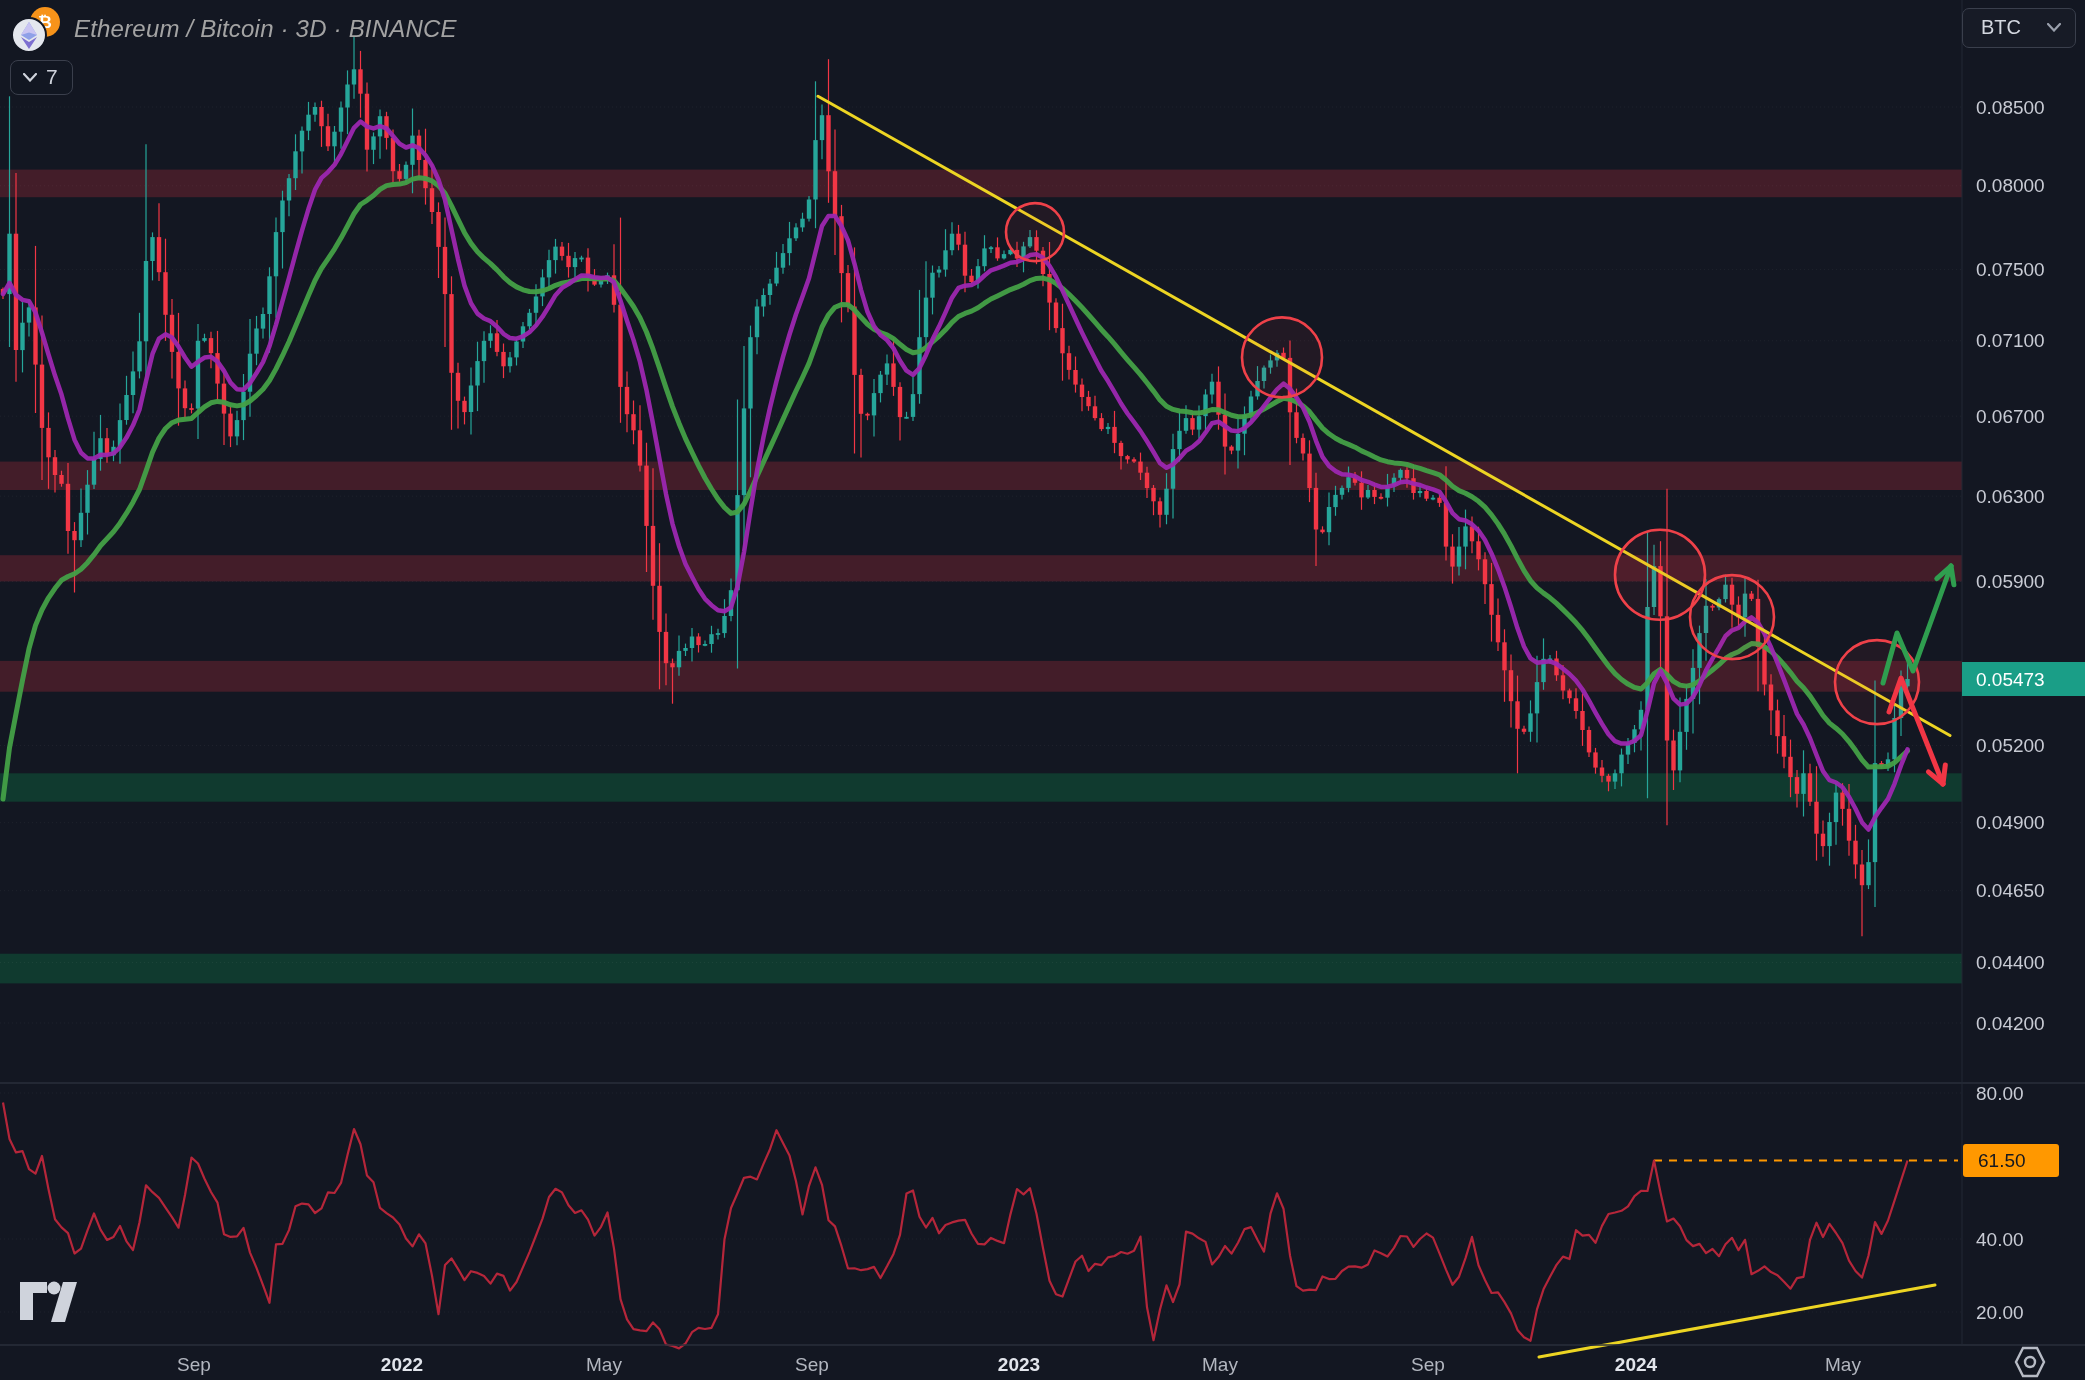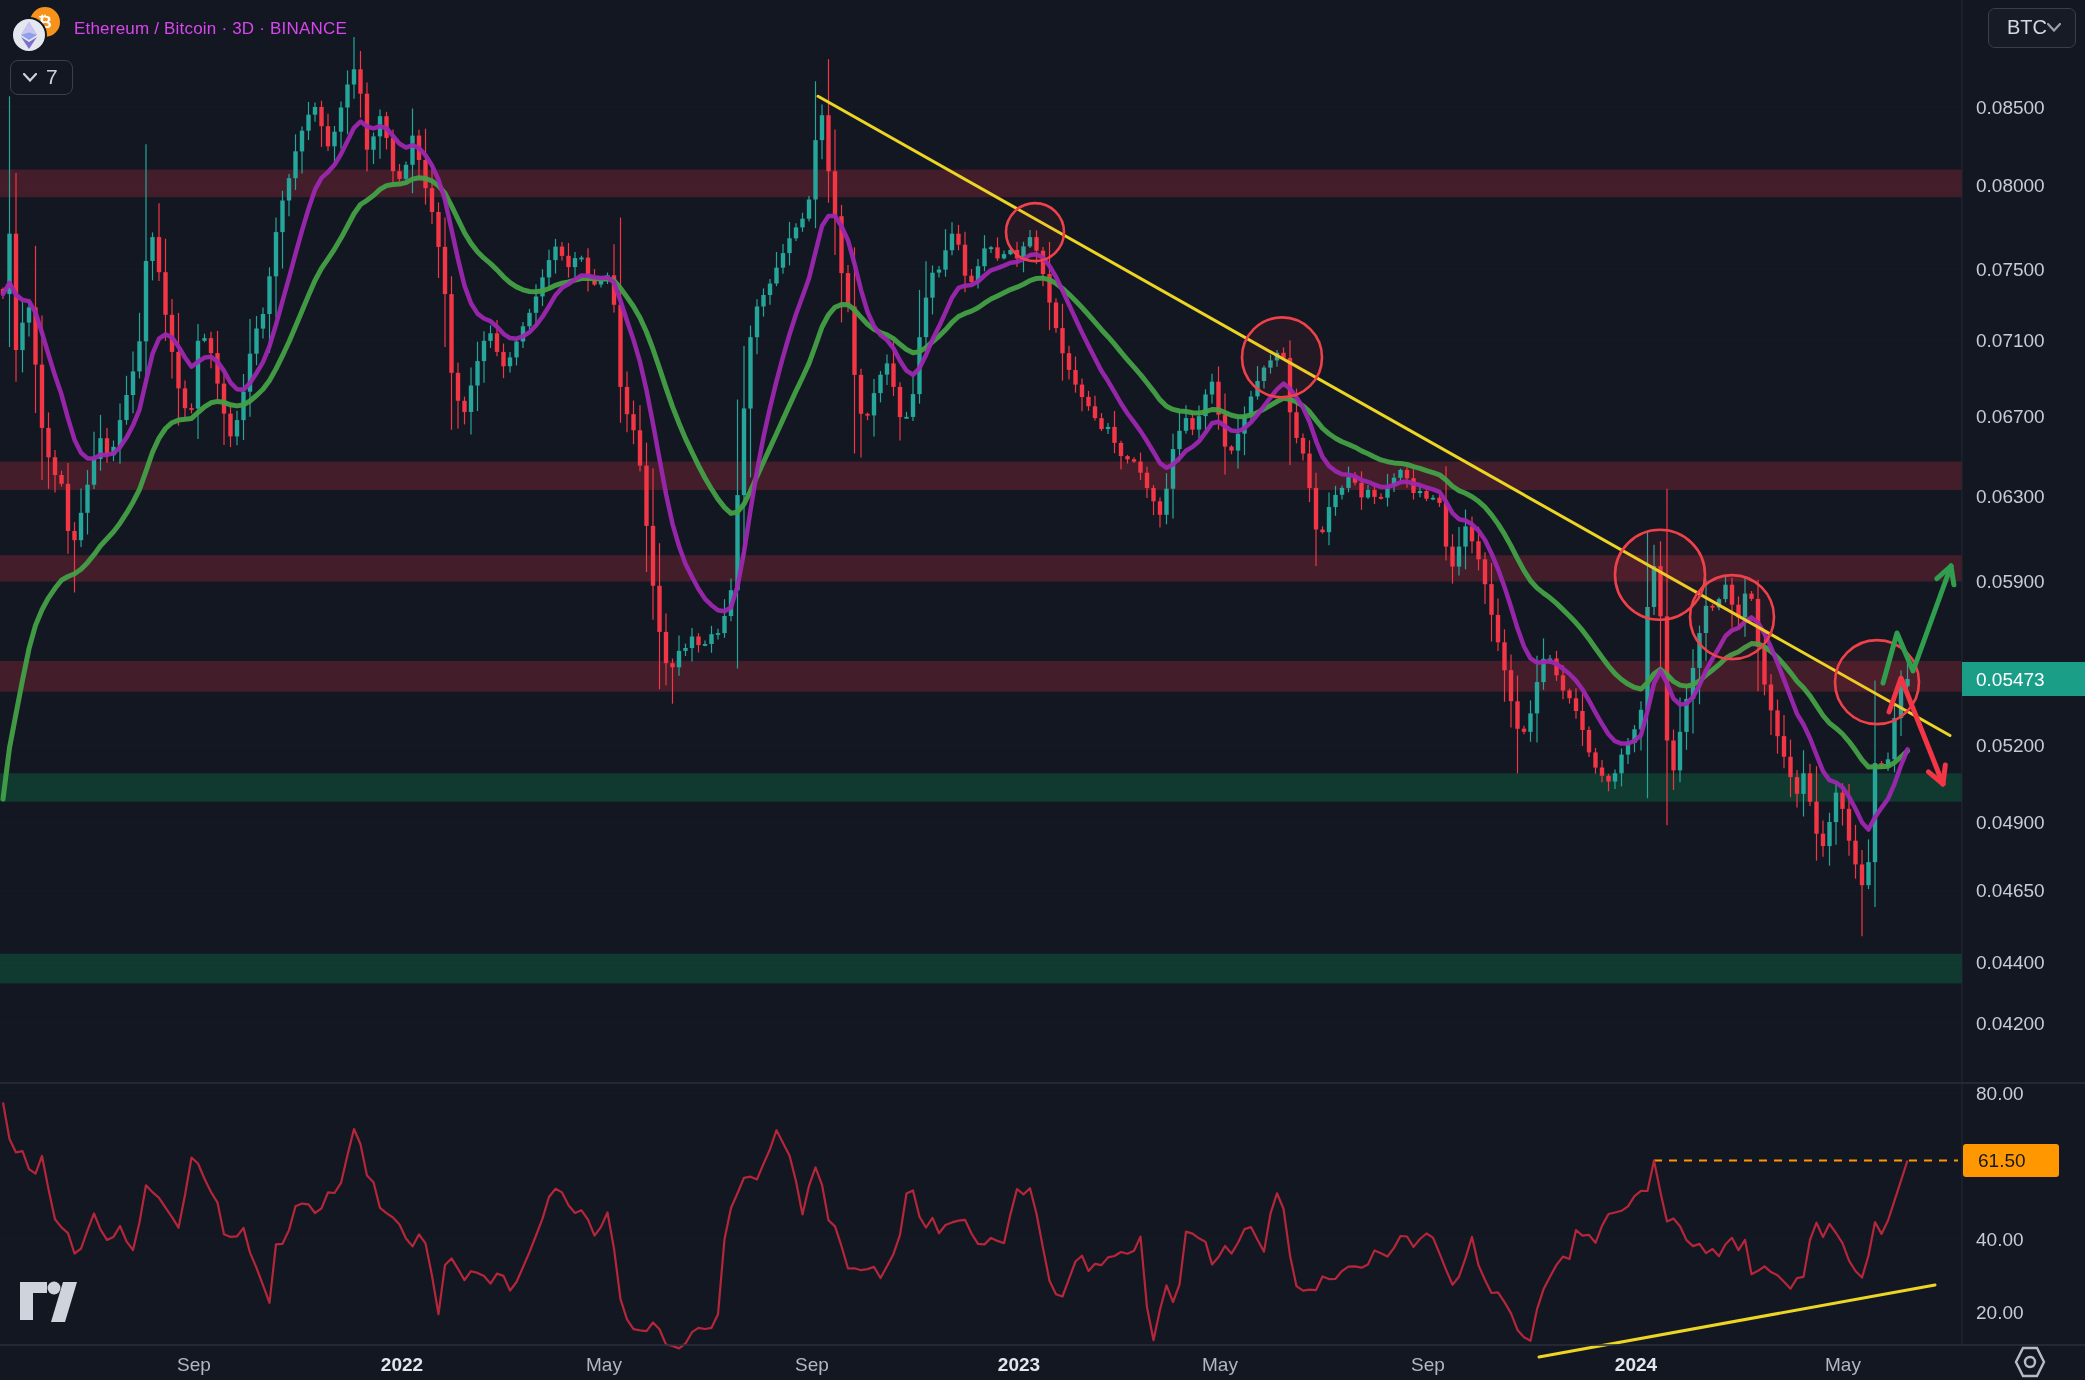--- a/index.html
+++ b/index.html
@@ -1,26 +1,26 @@
 <!DOCTYPE html>
 <html><head>
 <meta charset="utf-8">
 <style>
   html,body{margin:0;padding:0;background:#131722;width:2085px;height:1380px;overflow:hidden;
     font-family:"Liberation Sans","DejaVu Sans",sans-serif;}
   #app{position:relative;width:2085px;height:1380px;background:#131722;}
   #chart-svg{position:absolute;left:0;top:0;}
   .hdr{position:absolute;left:8px;top:4px;display:flex;align-items:center;gap:10px;z-index:5;}
   .pair-icon{position:relative;width:56px;height:50px;flex:0 0 auto;}
-  .symbol-title{color:#d946ef;font-size:17px;font-weight:500;letter-spacing:.2px;white-space:nowrap;}
+  .symbol-title{color:#a3a3a3;font-size:24px;font-weight:500;letter-spacing:.2px;white-space:nowrap;font-style:italic;}
   .interval-btn{position:absolute;left:10px;top:60px;z-index:5;display:flex;align-items:center;gap:9px;
     padding:4px 14px 5px 12px;border:1px solid #3a3f4c;border-radius:8px;color:#cfd3dc;font-size:21px;
     background:rgba(19,23,34,.55);cursor:pointer;}
   .chev{width:14px;height:9px;display:inline-block;}
-  .quote-btn{position:absolute;right:9px;top:8px;z-index:5;display:flex;align-items:center;
+  .quote-btn{position:absolute;right:9px;top:8px;z-index:5;display:flex;align-items:center;gap:26px;
     padding:7px 14px 8px 18px;border:1px solid #3a3f4c;border-radius:7px;color:#d4d8e0;font-size:20px;
     background:#171b26;cursor:pointer;}
   .tv-logo{position:absolute;left:18px;top:1280px;z-index:5;cursor:pointer;}
   .gear{position:absolute;left:2010px;top:1344px;z-index:5;cursor:pointer;}
 </style>
 </head>
 <body>
 
 <div id="app">
   <svg id="chart-svg" width="2085" height="1380" viewBox="0 0 2085 1380">

